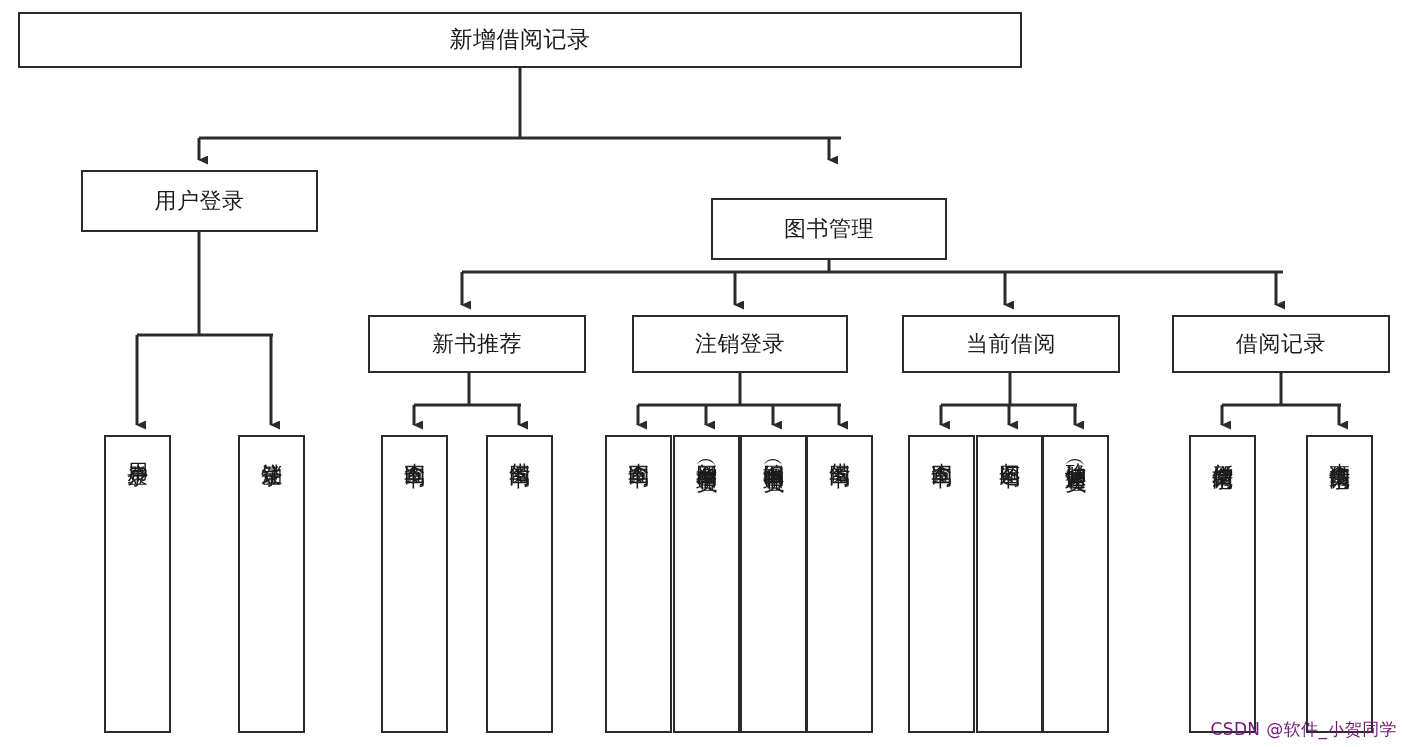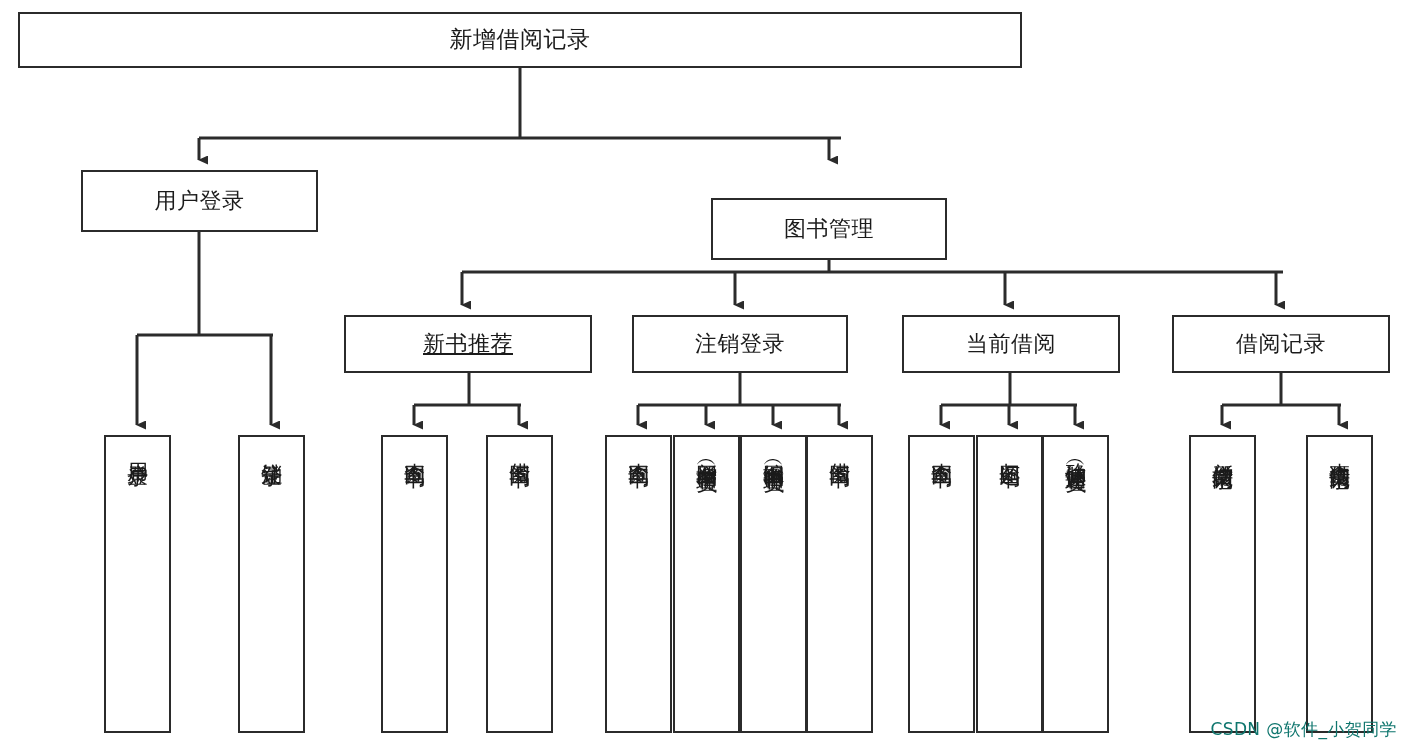--- a/index.html
+++ b/index.html
@@ -61,21 +61,21 @@
     font-size: 21px;
     line-height: 1.06;
     letter-spacing: 1.5px;
     white-space: nowrap;
   }
   #watermark {
     position: absolute;
     right: 8px;
     bottom: 6px;
     font-size: 17px;
-    color: #0f766e;
+    color: #701a75;
     letter-spacing: 0.4px;
     white-space: nowrap;
     user-select: none;
   }
 </style>
 </head>
 <body>
 
 <div id="diagram-root">
 
@@ -145,21 +145,21 @@
     <span class="node-label">新增借阅记录</span>
   </div>
 
   <div class="node h" style="left:81px; top:170px; width:237px; height:62px;">
     <span class="node-label">用户登录</span>
   </div>
   <div class="node h" style="left:711px; top:170px; width:236px; height:62px;margin-top:28px;">
     <span class="node-label">图书管理</span>
   </div>
 
-  <div class="node h" style="left:344px; top:315px; width:248px; height:58px;text-decoration:underline;">
+  <div class="node h" style="left:368px; top:315px; width:218px; height:58px;">
     <span class="node-label">新书推荐</span>
   </div>
   <div class="node h" style="left:632px; top:315px; width:216px; height:58px;">
     <span class="node-label">注销登录</span>
   </div>
   <div class="node h" style="left:1172px; top:315px; width:218px; height:58px;">
     <span class="node-label">借阅记录</span>
   </div>
   <div class="node h" style="left:902px; top:315px; width:218px; height:58px;">
     <span class="node-label">当前借阅</span>

